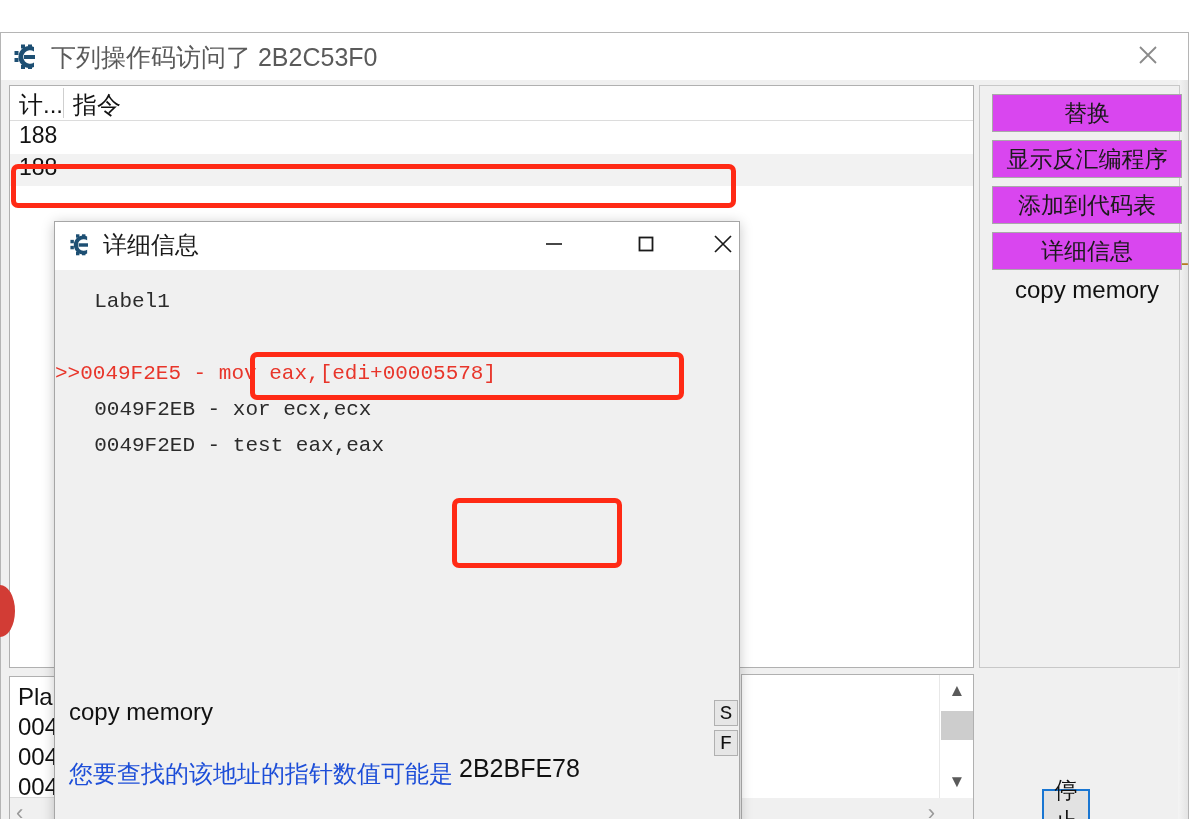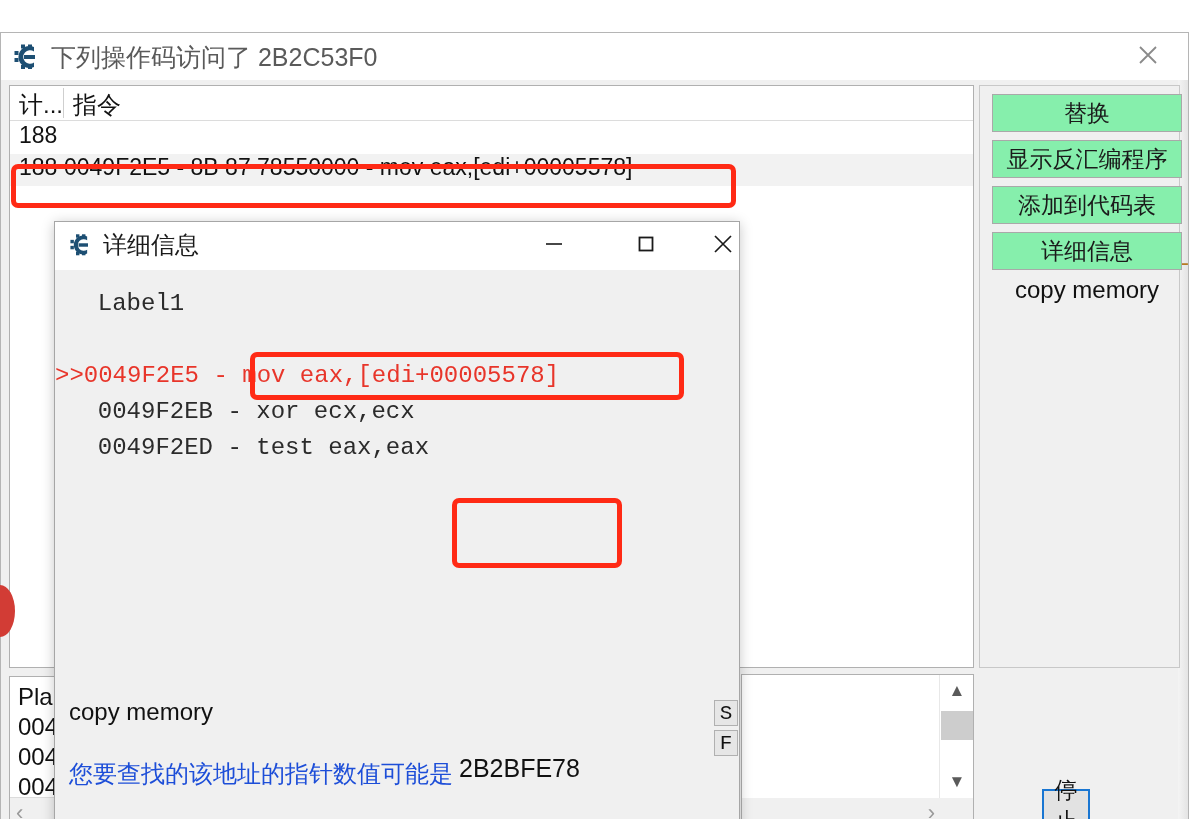--- a/index.html
+++ b/index.html
@@ -113,21 +113,21 @@
     left: 978px; top: 52px;
     width: 201px; height: 583px;
     background: #f0f0f0;
     border: 1px solid #c8c8c8;
     box-sizing: border-box;
   }
   .side-btn {
     position: absolute;
     left: 12px;
     width: 190px; height: 38px;
-    background: #86efac;
+    background: #d946ef;
     border: 1px solid #a9a9a9;
     box-sizing: border-box;
     font-size: 23px;
     color: #1a1a1a;
     display: flex;
     align-items: center;
     justify-content: center;
     cursor: pointer;
     font-family: "Liberation Sans", sans-serif;
     padding: 0;
@@ -322,21 +322,21 @@
 
   .dlg-body {
     position: absolute;
     left: 0; top: 48px;
     width: 100%; bottom: 0;
     background: #f0f0f0;
   }
   .asm-line {
     position: absolute;
     font-family: "Liberation Mono", monospace;
-    font-size: 24px;
+    font-size: 21px;
     color: #2b2b2b;
     white-space: pre;
     letter-spacing: 0px;
   }
   .asm-line.current { color: #e8352a; }
 
   .copy-mem {
     position: absolute;
     left: 14px; top: 428px;
     font-size: 24px;
@@ -418,21 +418,20 @@
         <div class="hdr-cell c0">计...</div>
         <div class="hdr-cell c1">指令</div>
       </div>
 
       <div class="list-row r0">
         <span class="lr-count">188</span>
       </div>
 
       <div class="list-row r1">
         <span class="lr-count">188</span>
-        <span class="lr-instr">0049F2E5 - 8B 87 78550000  - mov eax,[edi+00005578]</span>
       </div>
     </div>
 
     <div class="side-panel">
       <button class="side-btn b0">替换</button>
       <button class="side-btn b2">添加到代码表</button>
       <button class="side-btn b1">显示反汇编程序</button>
       <button class="side-btn b3">详细信息</button>
       <div class="side-note">copy memory</div>
     </div>

